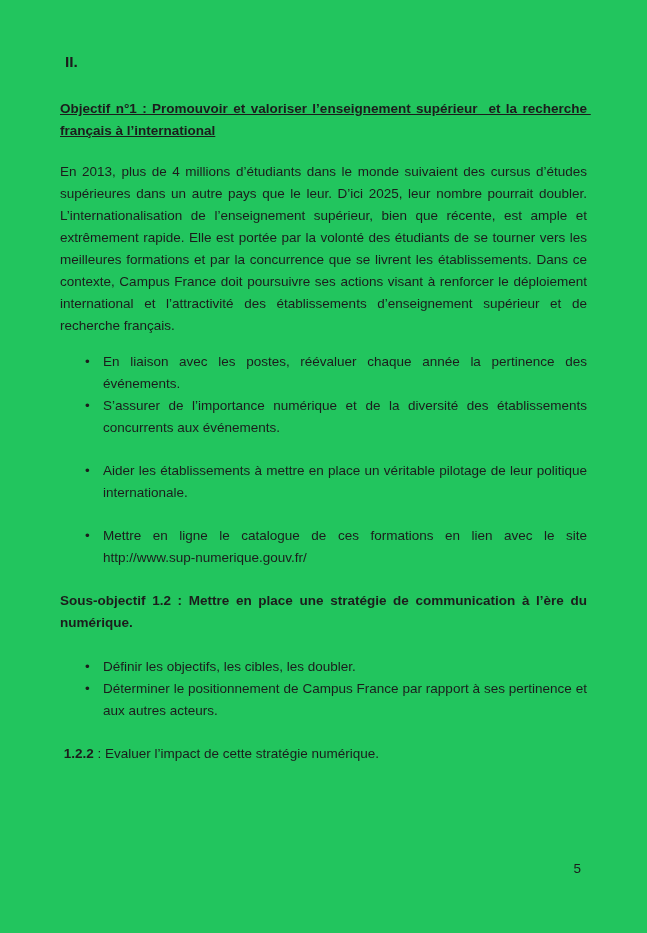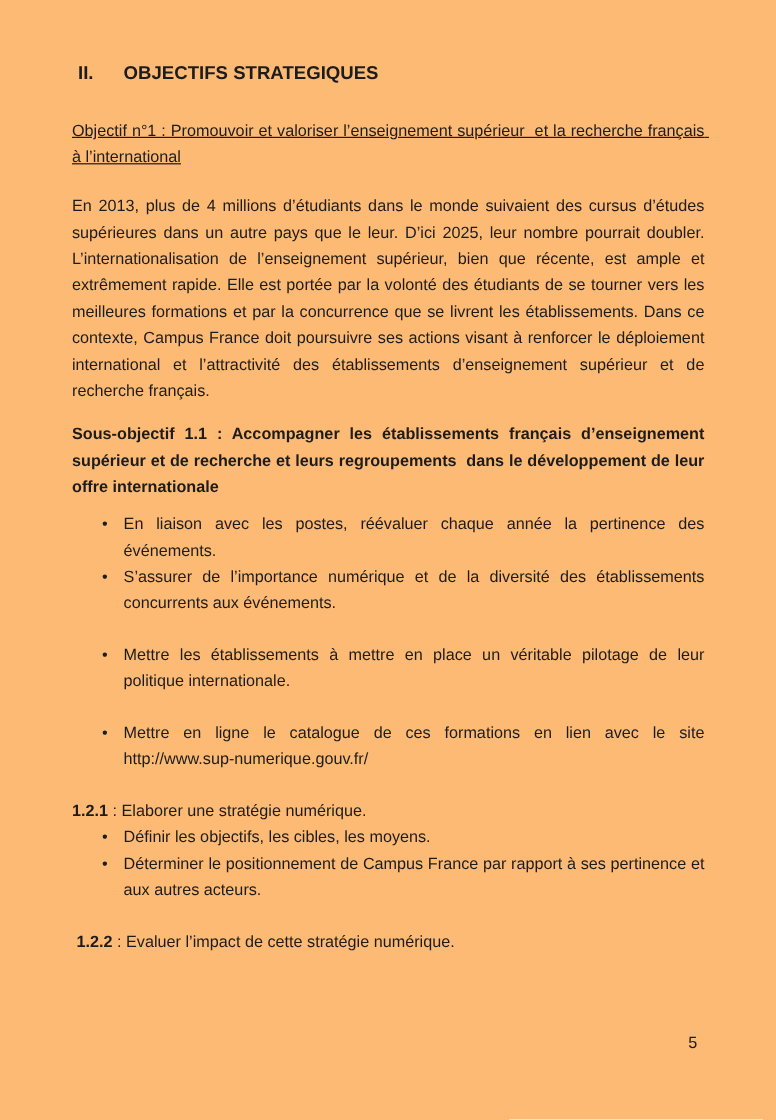--- a/index.html
+++ b/index.html
@@ -1,92 +1,90 @@
 <!DOCTYPE html>
 <html><head>
 <meta charset="utf-8">
 <style>
   html,body{margin:0;padding:0;background:#ffffff;}
   .page{
     width:647px;height:933px;box-sizing:border-box;position:relative;
-    background:#fdba74;color:#1c1c1c;
+    background:#22c55e;color:#1c1c1c;
     padding:52px 60px 0 60px;
     font-family:"Liberation Sans","DejaVu Sans",sans-serif;
     font-size:13.5px;line-height:22px;text-align:justify;
   }
   .heading{display:flex;font-size:15.5px;font-weight:700;line-height:20px;
     margin:0 0 26px 5px;text-align:left;}
   .heading-num{width:38px;flex:none;}
-  .objective-title{font-weight:400;text-decoration:underline;margin:0 0 19px 0;white-space:pre-wrap;}
+  .objective-title{font-weight:700;text-decoration:underline;margin:0 0 19px 0;white-space:pre-wrap;}
   .intro{margin:14px 0 14px 0;}
   .sub-title{font-weight:700;margin:0 0 9px 0;white-space:pre-wrap;}
   .sub-title.standalone{margin:0 0 22px 0;}
   .action-block{margin:0 0 21px 0;}
   .action{margin:0;white-space:pre-wrap;}
   .action-num{font-weight:700;}
   .bullets{margin:0;}
   .bullet-row{display:flex;}
   .bullet-marker{width:18px;margin-left:25px;flex:none;text-align:left;}
   .bullet-text{flex:1;text-align:justify;}
   .page-number{position:absolute;top:858px;right:66px;text-align:right;}
 </style>
 </head>
 <body>
 
 <div class="page">
 
   <div class="heading">
     <span class="heading-num">II.</span>
-    <span class="heading-title">OBJECTIFS STRATEGIQUES</span>
   </div>
 
   <p class="objective-title">Objectif n°1 : Promouvoir et valoriser l’enseignement supérieur  et la recherche français à l’international</p>
 
   <p class="intro">En 2013, plus de 4 millions d’étudiants dans le monde suivaient des cursus d’études supérieures dans un autre pays que le leur. D’ici 2025, leur nombre pourrait doubler. L’internationalisation de l’enseignement supérieur, bien que récente, est ample et extrêmement rapide. Elle est portée par la volonté des étudiants de se tourner vers les meilleures formations et par la concurrence que se livrent les établissements. Dans ce contexte, Campus France doit poursuivre ses actions visant à renforcer le déploiement international et l’attractivité des établissements d’enseignement supérieur et de recherche français.</p>
 
-  <p class="sub-title">Sous-objectif 1.1 : Accompagner les établissements français d’enseignement supérieur et de recherche et leurs regroupements  dans le développement de leur offre internationale</p>
 
   <div class="action-block">
     <div class="bullets">
       <div class="bullet-row">
         <span class="bullet-marker">•</span>
         <span class="bullet-text">En liaison avec les postes, réévaluer chaque année la pertinence des événements.</span>
       </div>
       <div class="bullet-row">
         <span class="bullet-marker">•</span>
         <span class="bullet-text">S’assurer de l’importance numérique et de la diversité des établissements concurrents aux événements.</span>
       </div>
     </div>
   </div>
 
   <div class="action-block">
     <div class="bullets">
       <div class="bullet-row">
         <span class="bullet-marker">•</span>
-        <span class="bullet-text">Mettre les établissements à mettre en place un véritable pilotage de leur politique internationale.</span>
+        <span class="bullet-text">Aider les établissements à mettre en place un véritable pilotage de leur politique internationale.</span>
       </div>
     </div>
   </div>
 
   <div class="action-block">
     <div class="bullets">
       <div class="bullet-row">
         <span class="bullet-marker">•</span>
         <span class="bullet-text">Mettre en ligne le catalogue de ces formations en lien avec le site http://www.sup-numerique.gouv.fr/</span>
       </div>
     </div>
   </div>
 
+  <p class="sub-title standalone">Sous-objectif 1.2 : Mettre en place une stratégie de communication à l’ère du numérique.</p>
 
   <div class="action-block">
-    <p class="action"><span class="action-num">1.2.1</span><span> : Elaborer une stratégie numérique.</span></p>
     <div class="bullets">
       <div class="bullet-row">
         <span class="bullet-marker">•</span>
-        <span class="bullet-text">Définir les objectifs, les cibles, les moyens.</span>
+        <span class="bullet-text">Définir les objectifs, les cibles, les doubler.</span>
       </div>
       <div class="bullet-row">
         <span class="bullet-marker">•</span>
         <span class="bullet-text">Déterminer le positionnement de Campus France par rapport à ses pertinence et aux autres acteurs.</span>
       </div>
     </div>
   </div>
 
   <div class="action-block">
     <p class="action"><span class="action-num"> 1.2.2</span><span> : Evaluer l’impact de cette stratégie numérique.</span></p>

